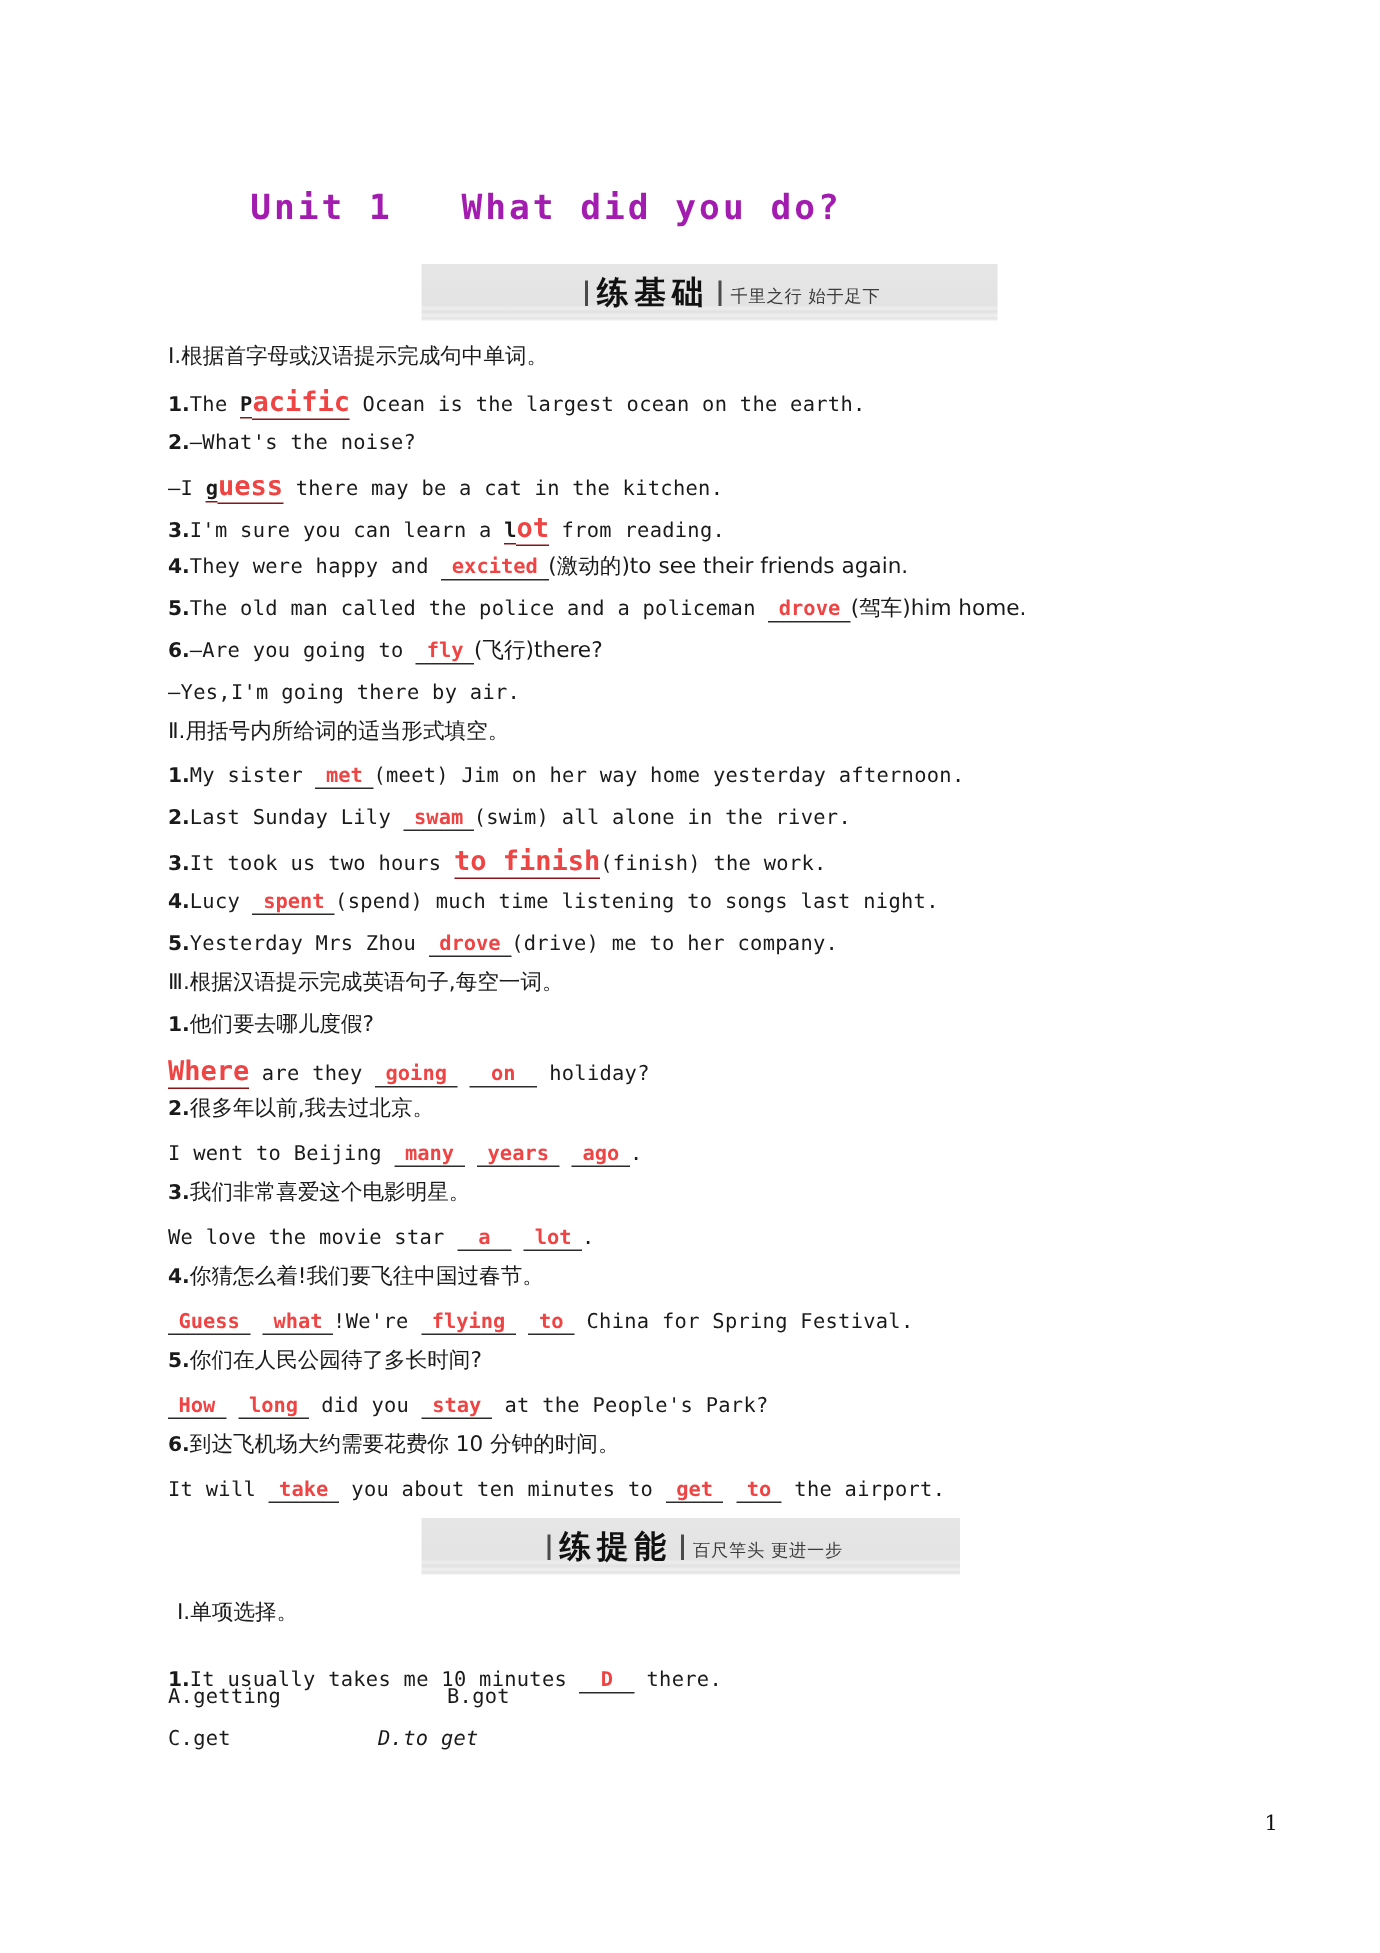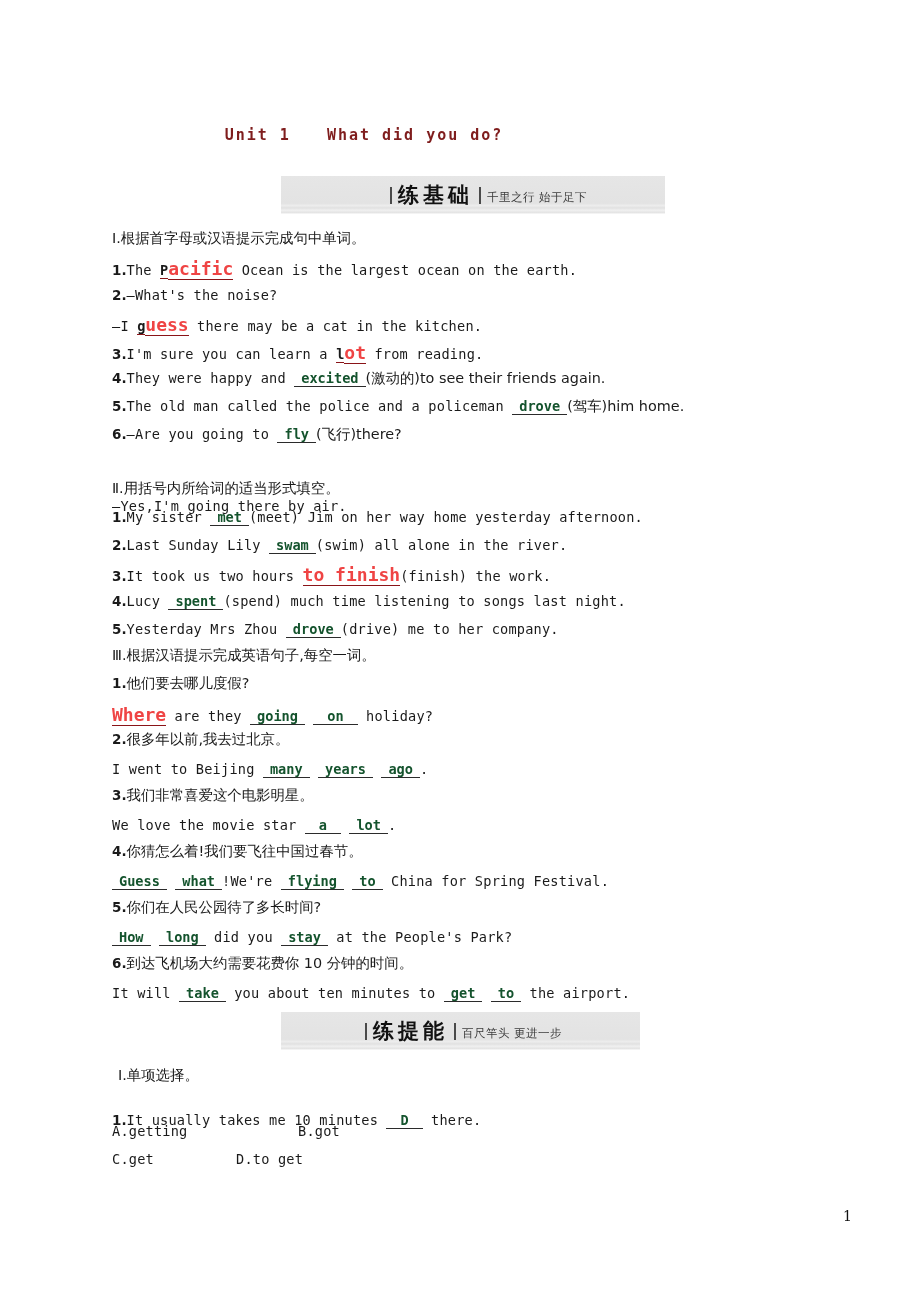--- a/index.html
+++ b/index.html
@@ -10,23 +10,23 @@
     color:#1a1a1a;
     position:relative;
     overflow:hidden;
   }
   .page{position:absolute;left:0;top:0;width:920px;height:1302px;}
 
   
   .unit-title{
     position:absolute;left:0;top:126px;width:728px;
     text-align:center;
-    color:#7f1d1d;
-    font-family:"DejaVu Sans Mono","Liberation Mono",monospace;
-    font-size:15px;font-weight:bold;letter-spacing:2px;
+    color:#a21caf;
+    font-family:"DejaVu Sans Mono","Liberation Mono",monospace;
+    font-size:23px;font-weight:bold;letter-spacing:2px;
   }
   .unit-title .gap{letter-spacing:9px;}
 
   
   .banner{
     position:absolute;left:281px;width:359px;height:38px;
     background:linear-gradient(to bottom,#e6e6e6 0%,#e3e3e3 72%,#ededed 78%,#e1e1e1 84%,#f0f0f0 90%,#e4e4e4 96%,#fafafa 100%);
     display:flex;align-items:center;justify-content:center;
   }
   .banner-inner{display:flex;align-items:baseline;}
@@ -50,21 +50,21 @@
     font-size:15px;
     white-space:nowrap;
     line-height:1;
   }
   .en{font-family:"DejaVu Sans Mono","Liberation Mono",monospace;font-size:13.6px;letter-spacing:0.2px;}
   .cn{font-family:"DejaVu Sans","Liberation Sans",sans-serif;font-size:14.4px;}
   .num{font-family:"DejaVu Sans","Liberation Sans",sans-serif;font-weight:bold;font-size:13.5px;}
 
   
   .ans{
-    color:#14532d;font-weight:bold;
+    color:#ef4444;font-weight:bold;
     border-bottom:1.4px solid #2b2b2b;
     font-family:"DejaVu Sans Mono","Liberation Mono",monospace;
     font-size:13.6px;
   }
   .ans-inline{
     color:#ef4444;font-weight:bold;
     border-bottom:1.4px solid #8a1418;
     font-family:"DejaVu Sans Mono","Liberation Mono",monospace;
     font-size:18px;
   }
@@ -124,21 +124,21 @@
     <span class="num">4.</span><span class="en">They were happy and </span><span class="ans blank">excited</span><span class="cn">(激动的)to see their friends again.</span>
   </div>
 
   <div class="line" style="top:399px;">
     <span class="num">5.</span><span class="en">The old man called the police and a policeman </span><span class="ans blank">drove</span><span class="cn">(驾车)him home.</span>
   </div>
 
   <div class="line" style="top:427px;">
     <span class="num">6.</span><span class="en">—Are you going to </span><span class="ans blank">fly</span><span class="cn">(飞行)there?</span>
   </div>
-  <div class="line" style="top:455px;margin-top:44px;">
+  <div class="line" style="top:455px;">
     <span class="en">—Yes,I'm going there by air.</span>
   </div>
 
   <div class="line cn" style="top:481px;">Ⅱ.用括号内所给词的适当形式填空。</div>
 
   <div class="line" style="top:510px;">
     <span class="num">1.</span><span class="en">My sister </span><span class="ans blank">met</span><span class="en">(meet) Jim on her way home yesterday afternoon.</span>
   </div>
   <div class="line" style="top:538px;">
     <span class="num">2.</span><span class="en">Last Sunday Lily </span><span class="ans blank">swam</span><span class="en">(swim) all alone in the river.</span>
@@ -214,19 +214,19 @@
 
   <div class="line" style="top:1124px;">
     <span class="en">A.getting</span>
   </div>
   <div class="line" style="top:1124px;left:298px;">
     <span class="en">B.got</span>
   </div>
   <div class="line" style="top:1152px;">
     <span class="en">C.get</span>
   </div>
-  <div class="line" style="top:1152px;left:236px;">
+  <div class="line" style="top:1152px;left:252px;font-style:italic;">
     <span class="en">D.to get</span>
   </div>
 
   <div class="pageno">1</div>
 
 </div>
 
 </body></html>

